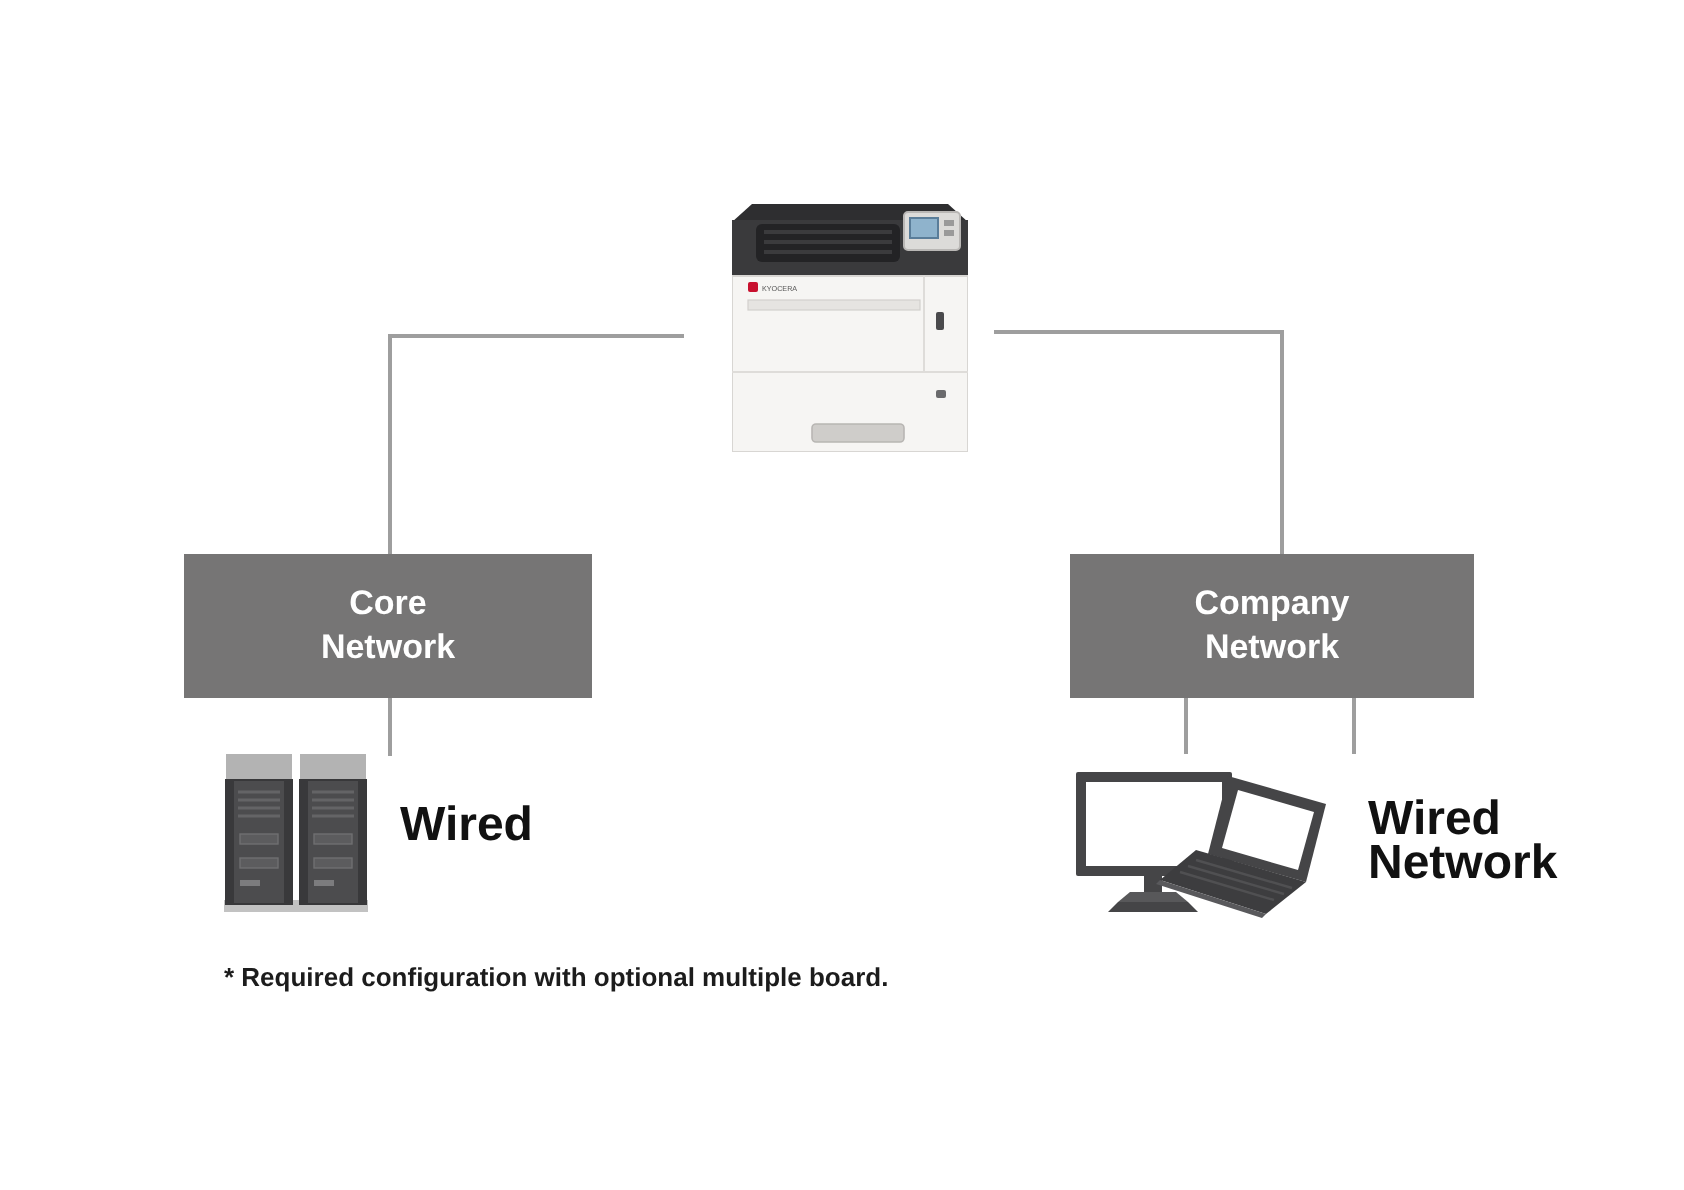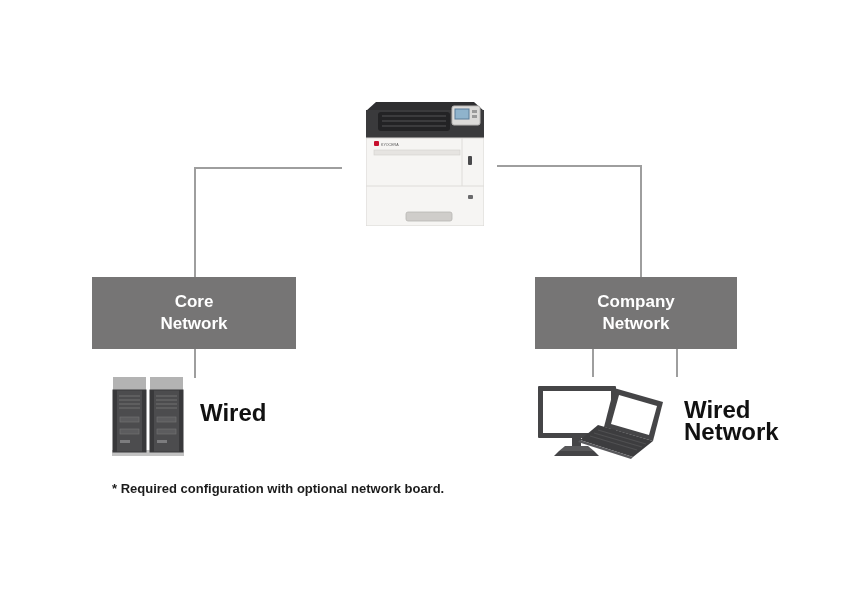--- a/index.html
+++ b/index.html
@@ -178,15 +178,15 @@
         <polygon points="44,60 97,77 95,79 42,62" fill="#59595c"></polygon>
       </g>
     </svg>
   </div>
 
   <div class="conn-label label-wired-wireless">
     <span>Wired</span>
     <span>Network</span>
   </div>
 
-  <div class="footnote">* Required configuration with optional network board.</div>
+  <div class="footnote">* Required configuration with optional multiple board.</div>
 
 </div>
 
 </body></html>

